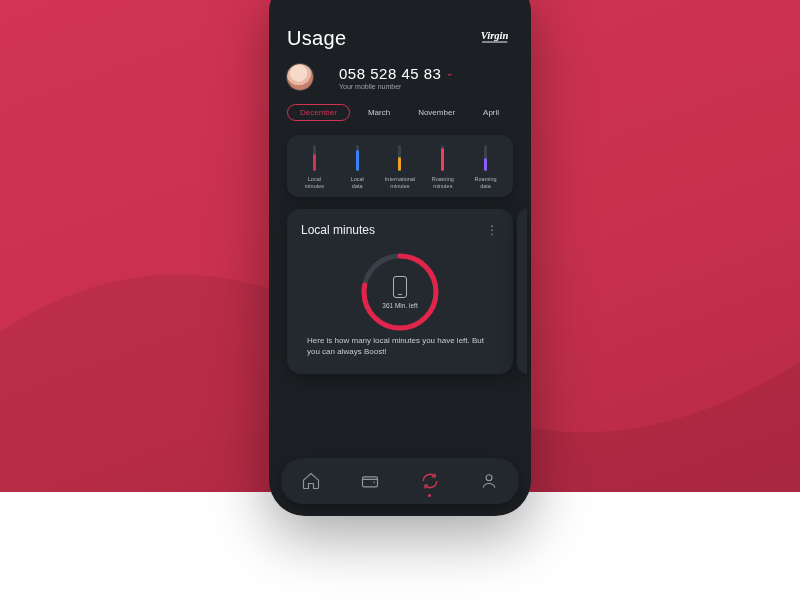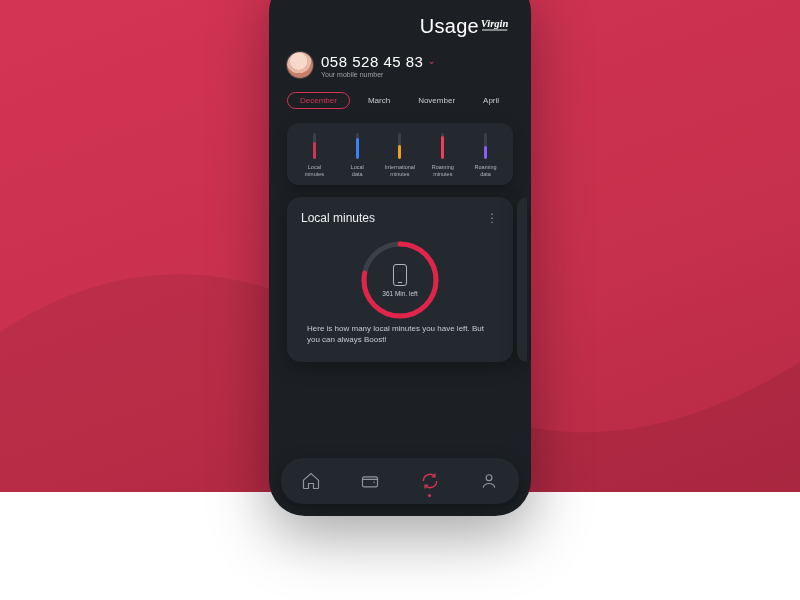--- a/index.html
+++ b/index.html
@@ -23,24 +23,24 @@
     overflow: hidden;
     color: #e9ebee;
   }
   .statusbar {
     display: flex; justify-content: space-between; align-items: center;
     padding: 10px 18px 0 18px; height: 28px;
     font-size: 10px; font-weight: 600; color: #fff;
   }
   .statusbar .right { display: flex; gap: 4px; align-items: center; }
   .screen { padding: 6px 18px 0 18px; }
-  .header { display: flex; justify-content: flex-end; align-items: center; margin-top: 4px; }
+  .header { display: flex; justify-content: space-between; align-items: center; margin-top: 16px; }
   .title { font-size: 20px; font-weight: 400; letter-spacing: .3px; color: #fff; }
   .logo { width: 34px; height: 24px; }
-  .account { display: flex; align-items: center; gap: 8px; margin-top: 14px; }
+  .account { display: flex; align-items: center; gap: 26px; margin-top: 14px; }
   .avatar {
     width: 26px; height: 26px; border-radius: 50%;
     background: radial-gradient(circle at 45% 35%, #f6d9c9 0 38%, #e7b8a5 39% 55%, #c97e6a 56% 100%);
     box-shadow: 0 0 0 1px rgba(255,255,255,0.15);
   }
   .phone-number { font-size: 15px; font-weight: 500; color: #fff; letter-spacing: .5px; display: flex; align-items: center; gap: 4px; }
   .sub { font-size: 7px; color: #9aa1a8; margin-top: 1px; }
   .chev { color: #d33454; font-size: 10px; line-height: 1; }
   .months {
     display: flex; gap: 8px; margin-top: 14px; font-size: 8px; color: #c6cbd0;

